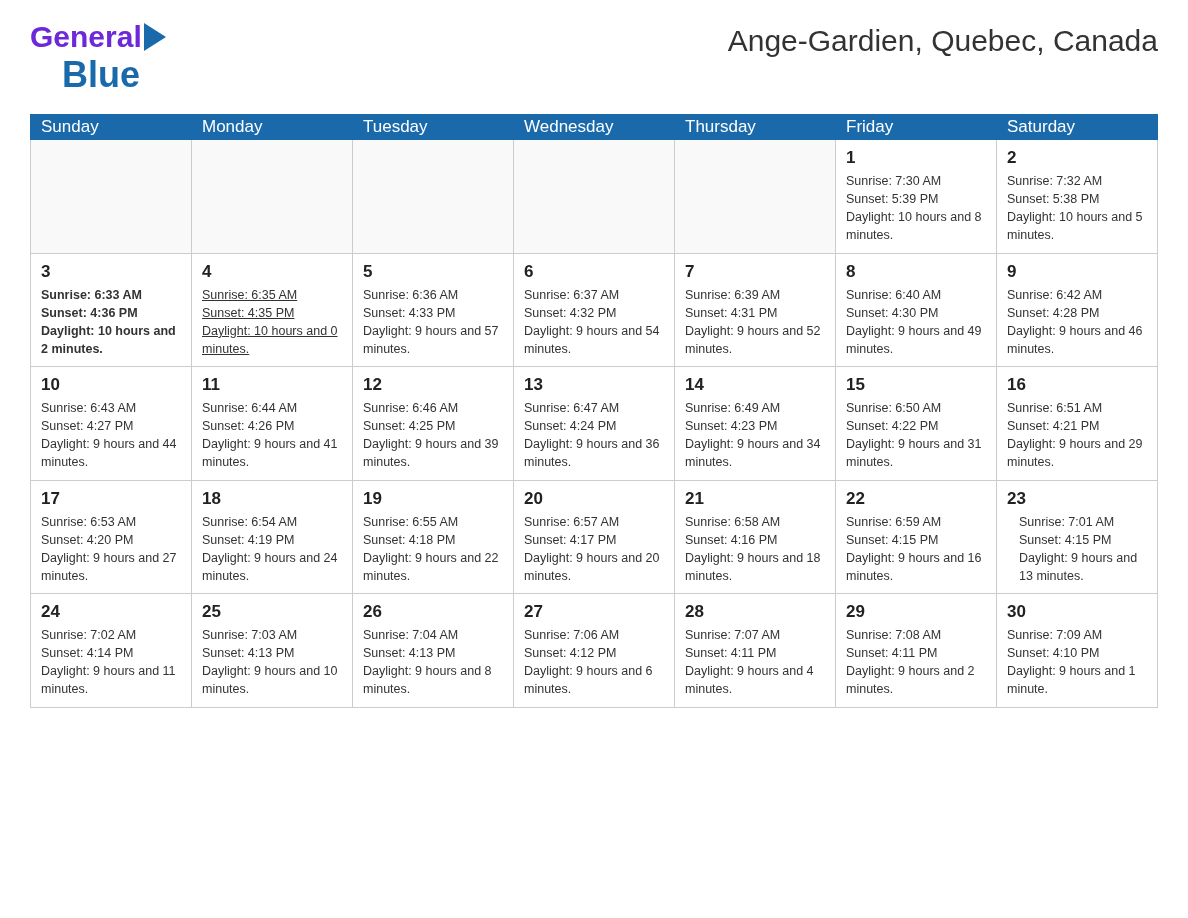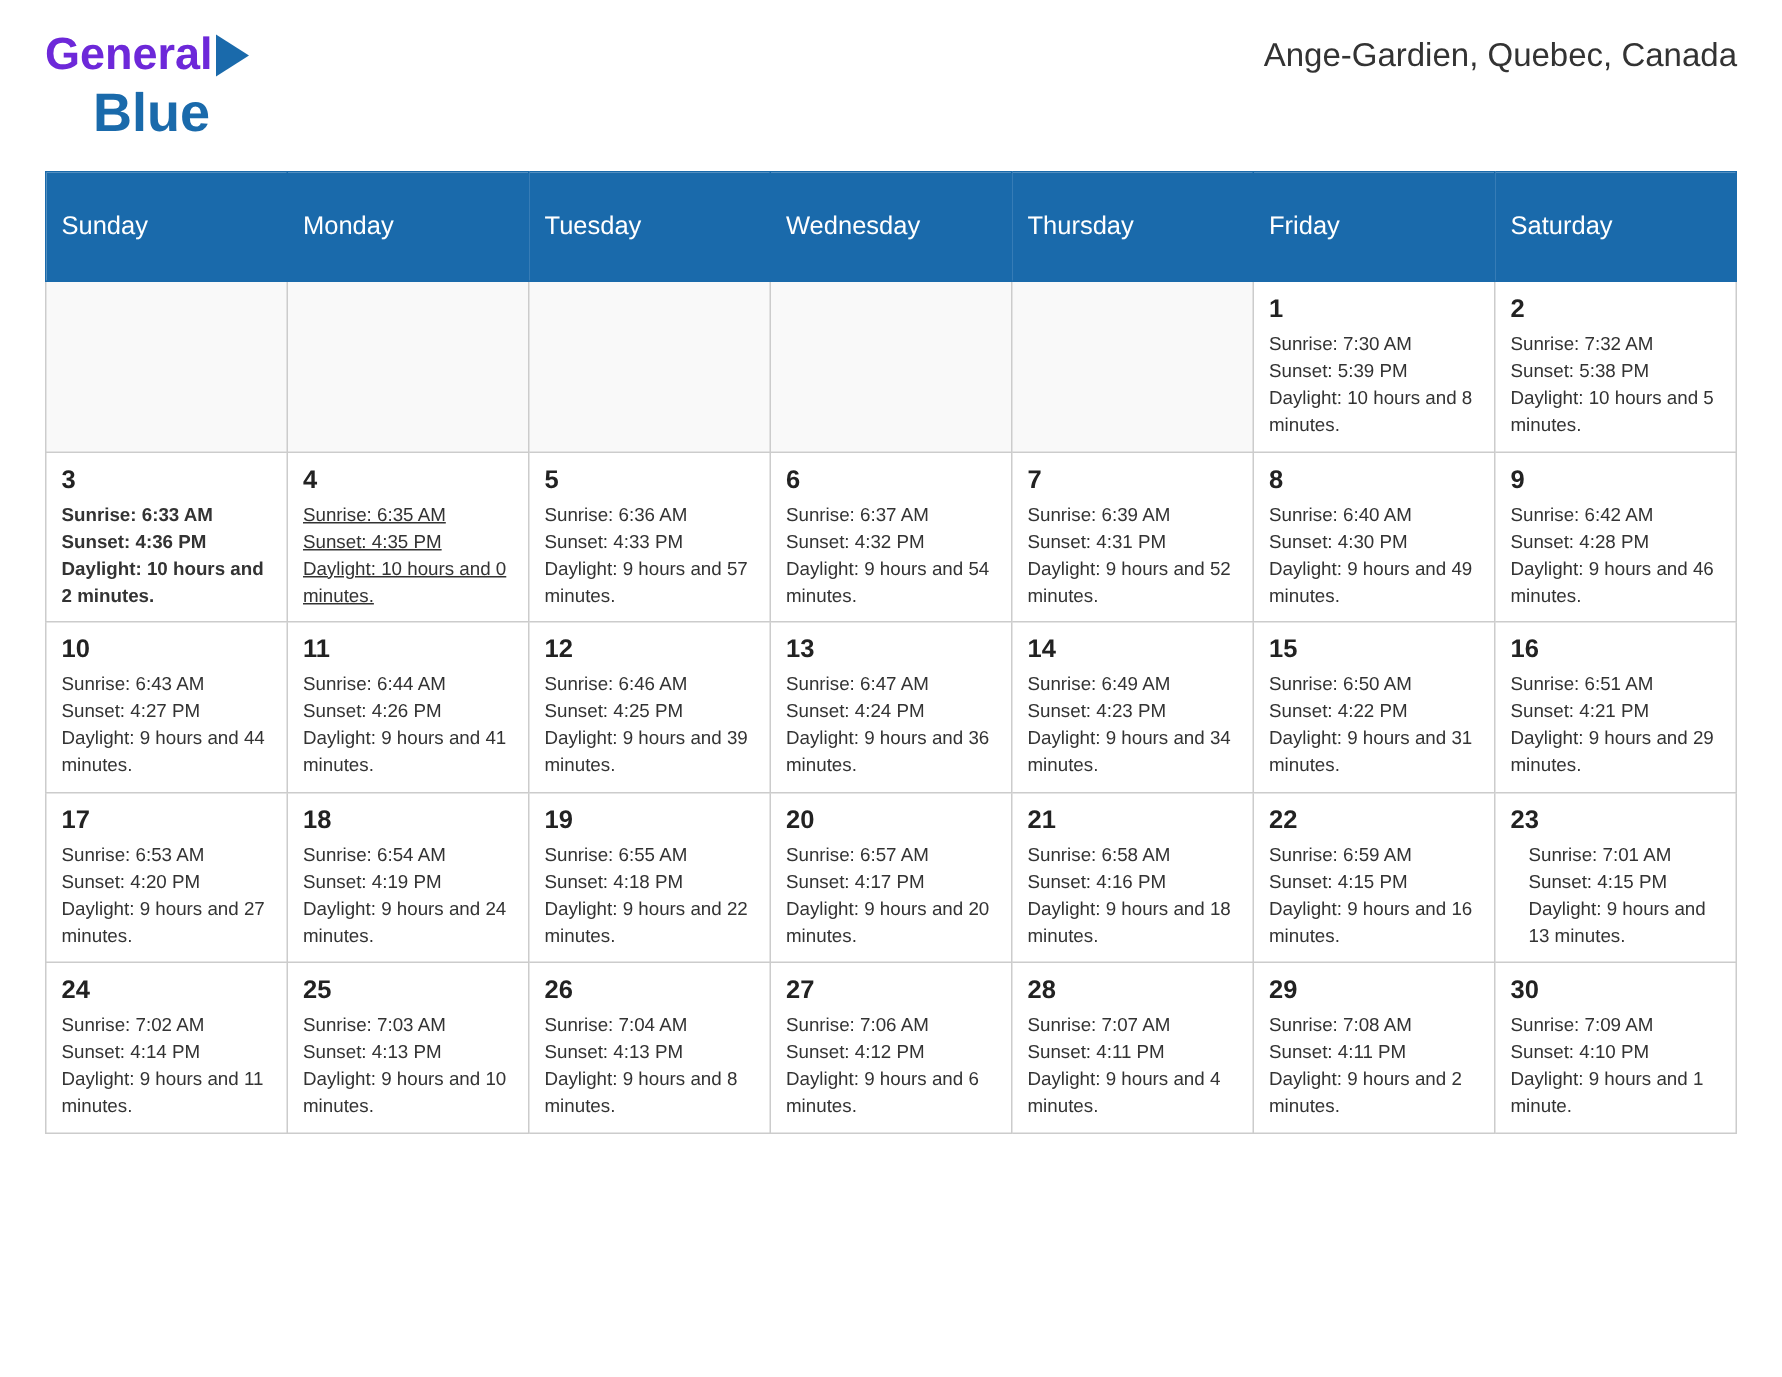--- a/index.html
+++ b/index.html
@@ -24,35 +24,35 @@
     .title-block {
       text-align: right;
     }
     .month-title {
       font-size: 52px;
       font-weight: bold;
       color: #222;
       line-height: 1.1;
     }
     .location-title {
-      font-size: 22px;
+      font-size: 30px;
       color: #333;
       margin-top: 4px;
     }
     .calendar {
       width: 100%;
       border-collapse: collapse;
       border: 1px solid #ccc;
     }
     .calendar th {
       background-color: #1a6aab;
       color: #fff;
       font-size: 17px;
       font-weight: normal;
-      padding: 26px 10px;
+      padding: 2px 10px;
       text-align: left;
       border: 1px solid #1a6aab;
     }
     .calendar td {
       vertical-align: top;
       padding: 8px 10px;
       border: 1px solid #ccc;
       width: 14.28%;
       height: 110px;
       font-size: 13px;

